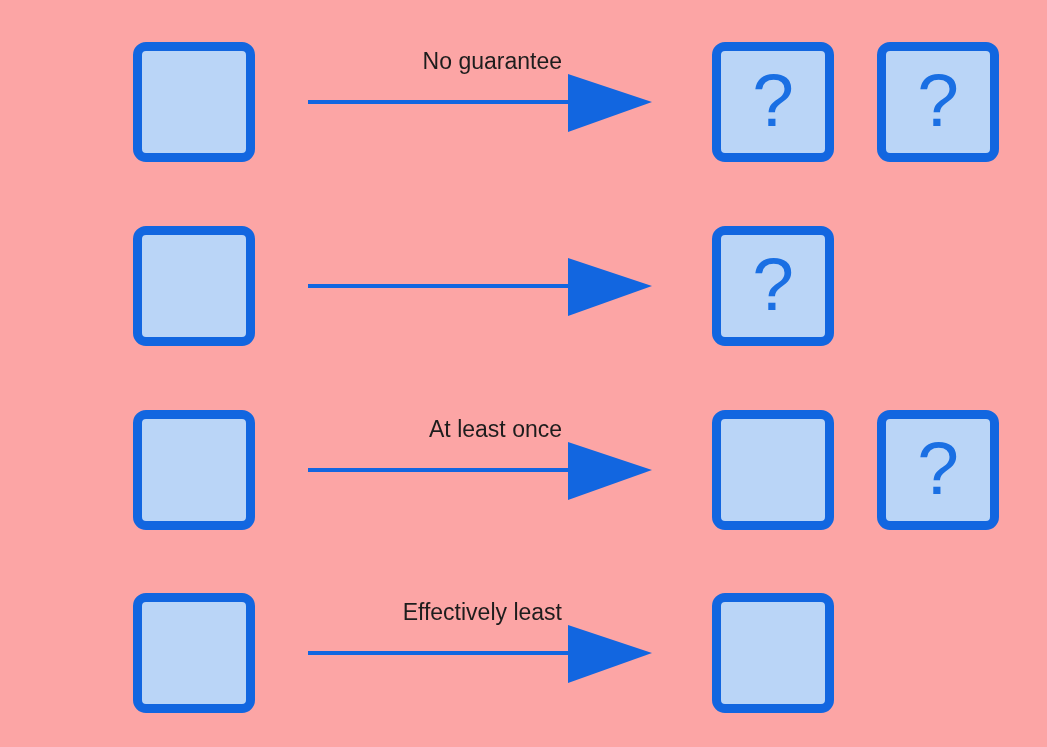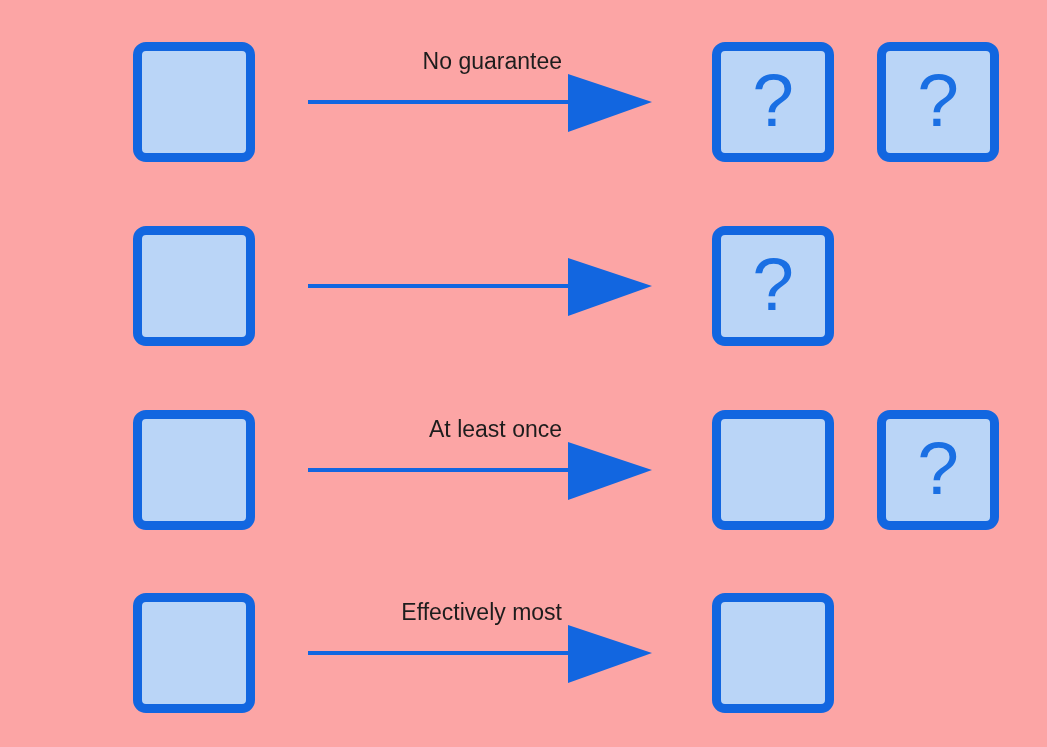--- a/index.html
+++ b/index.html
@@ -143,21 +143,21 @@
 
     <div class="box empty" style="left:133px;">
       
     </div>
 
     <div class="arrow">
       <svg width="370" height="120" viewBox="0 0 370 120" xmlns="http://www.w3.org/2000/svg" aria-hidden="true">
         <line x1="8" y1="60" x2="270" y2="60" stroke="#1266E0" stroke-width="4"></line>
         <polygon points="268,32 268,90 352,60" fill="#1266E0"></polygon>
       </svg>
-      <div class="arrow-label">Effectively most</div>
+      <div class="arrow-label">Effectively least</div>
     </div>
 
     <div class="box empty" style="left:712px;">
       
     </div>
   </div>
 
 </div>
 
 </body></html>

